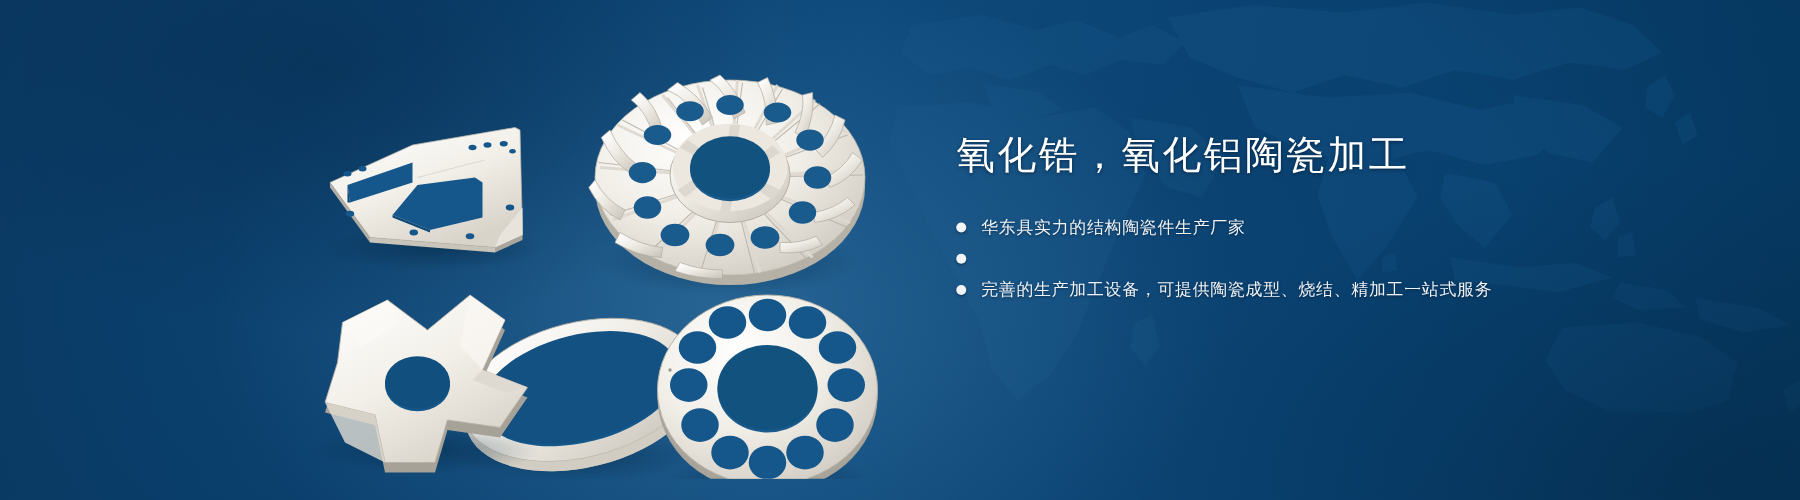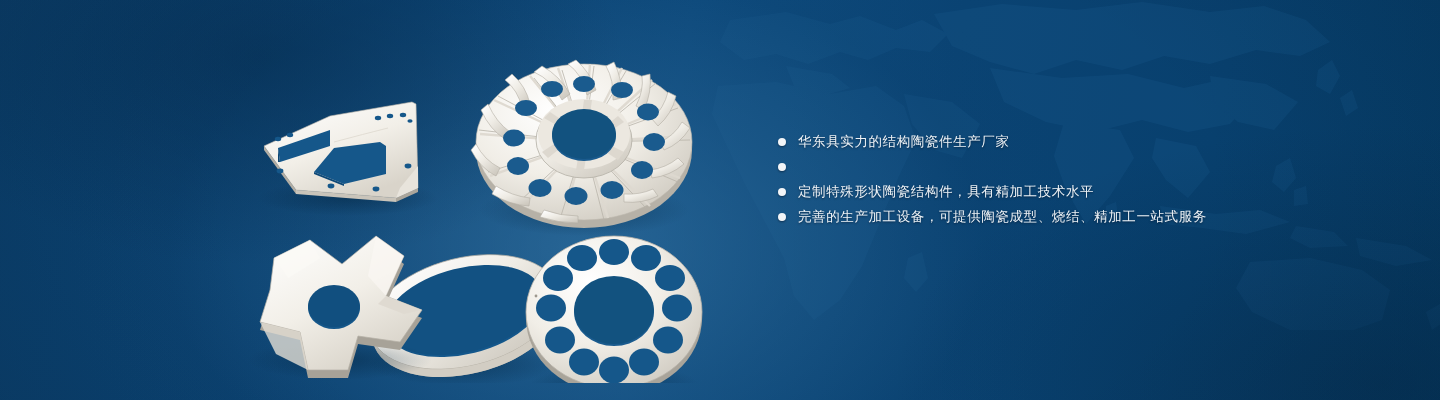--- a/index.html
+++ b/index.html
@@ -42,21 +42,21 @@
   .headline{
     color:#ffffff;
     font-size:31px;
     letter-spacing:2px;
     line-height:40px;
     font-weight:400;
     text-shadow:0 1px 3px rgba(0,10,25,.55);
     white-space:nowrap;
   }
   .bullets{
-    list-style:none;margin:13px;padding:0;
+    list-style:none;margin:0;padding:0;
     margin-top:27px;
   }
   .bullet{
     display:flex;align-items:center;
     height:21px;margin-bottom:4px;
   }
   .dot{
     width:8px;height:8px;border-radius:50%;
     background:#f2f5f8;
     flex:0 0 8px;
@@ -333,32 +333,29 @@
         <ellipse cx="92" cy="78" rx="40" ry="34" fill="#1a5b8e"></ellipse>
         <ellipse cx="92" cy="76" rx="40" ry="34" fill="#12527f"></ellipse>
 
         <circle cx="14" cy="62" r="1.4" fill="#9d988e"></circle>
       </g>
 
     </svg>
   </div>
 
   <div class="content">
+    <div class="headline">氧化锆，氧化铝陶瓷加工</div>
     <ul class="bullets">
       <li class="bullet">
         <span class="dot"></span>
         <span class="bullet-text">华东具实力的结构陶瓷件生产厂家</span>
       </li>
       <li class="bullet">
         <span class="dot"></span>
       </li>
       <li class="bullet">
         <span class="dot"></span>
-        <span class="bullet-text">定制特殊形状陶瓷结构件，具有精加工技术水平</span>
-      </li>
-      <li class="bullet">
-        <span class="dot"></span>
         <span class="bullet-text">完善的生产加工设备，可提供陶瓷成型、烧结、精加工一站式服务</span>
       </li>
     </ul>
   </div>
 
 </div>
 
 </body></html>

